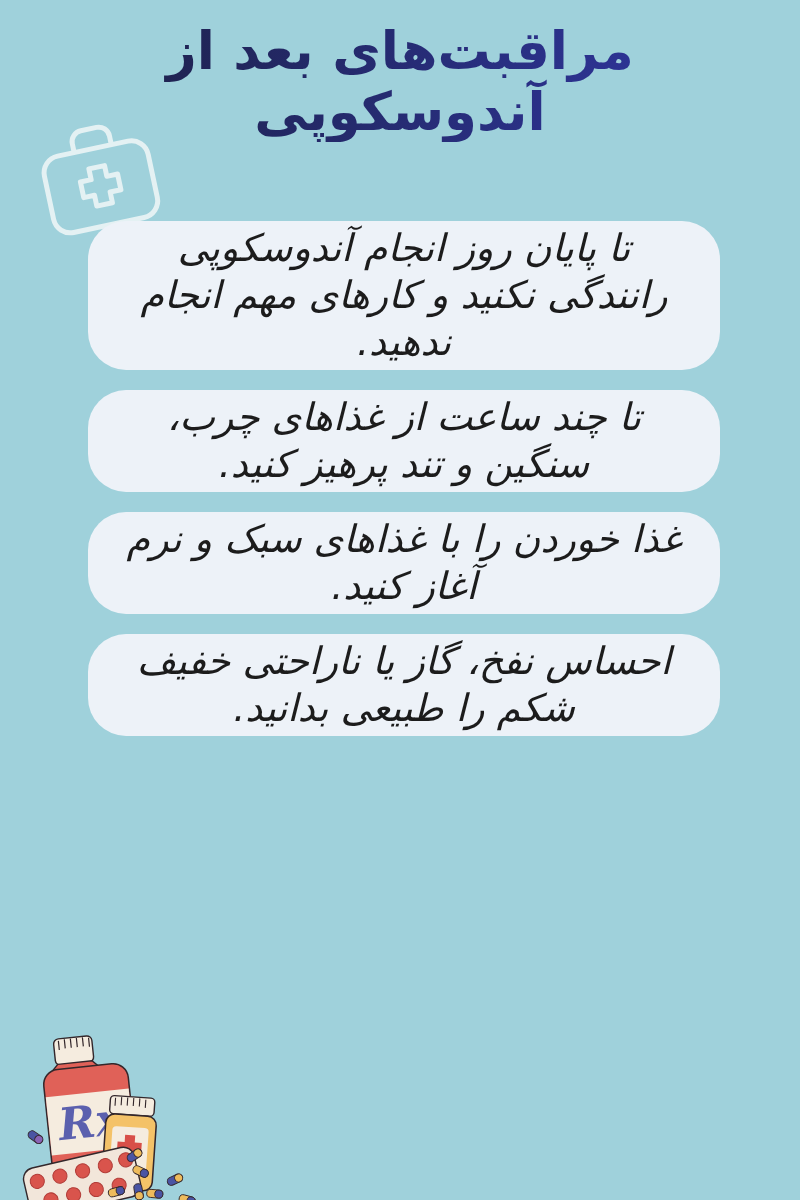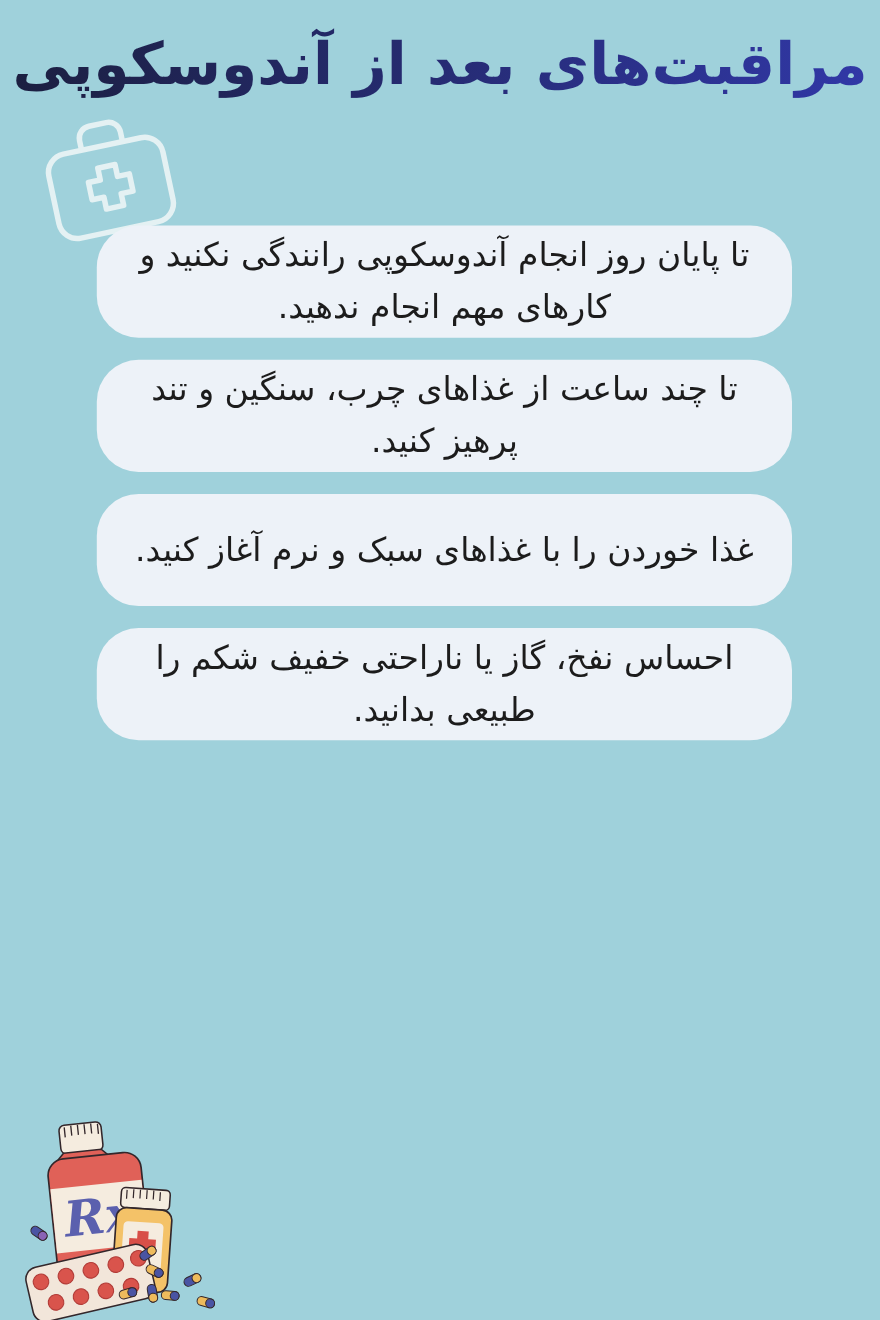--- a/index.html
+++ b/index.html
@@ -9,22 +9,22 @@
     font-family: "DejaVu Sans", sans-serif;
     overflow: hidden;
     position: relative;
   }
   .page {
     position: relative;
     width: 800px; height: 1200px;
     background: #9fd1db;
   }
   .title {
-    margin: 0;
-    padding-top: 28px;
+    margin: 16px;
+    padding-top: 4px;
     text-align: center;
     font-size: 53px;
     font-weight: 800;
     letter-spacing: 0;
     background: linear-gradient(to left, #3138a8, #1b1f3f);
     -webkit-background-clip: text;
     background-clip: text;
     -webkit-text-fill-color: transparent;
     color: #222564; 
   }
@@ -47,24 +47,25 @@
     border-radius: 38px;
     min-height: 102px;
     display: flex;
     align-items: center;
     justify-content: center;
     padding: 4px 34px;
     box-sizing: border-box;
   }
   .card .tip-text {
     color: #1c1c1c;
-    font-size: 30px;
+    font-size: 38px;
     font-weight: 500;
     line-height: 47px;
     text-align: center;
+    font-style: italic;
   }
   .meds {
     position: absolute;
     left: 18px; bottom: 0;
     width: 225px; height: 182px;
   }
 </style>
 </head>
 <body>
 

